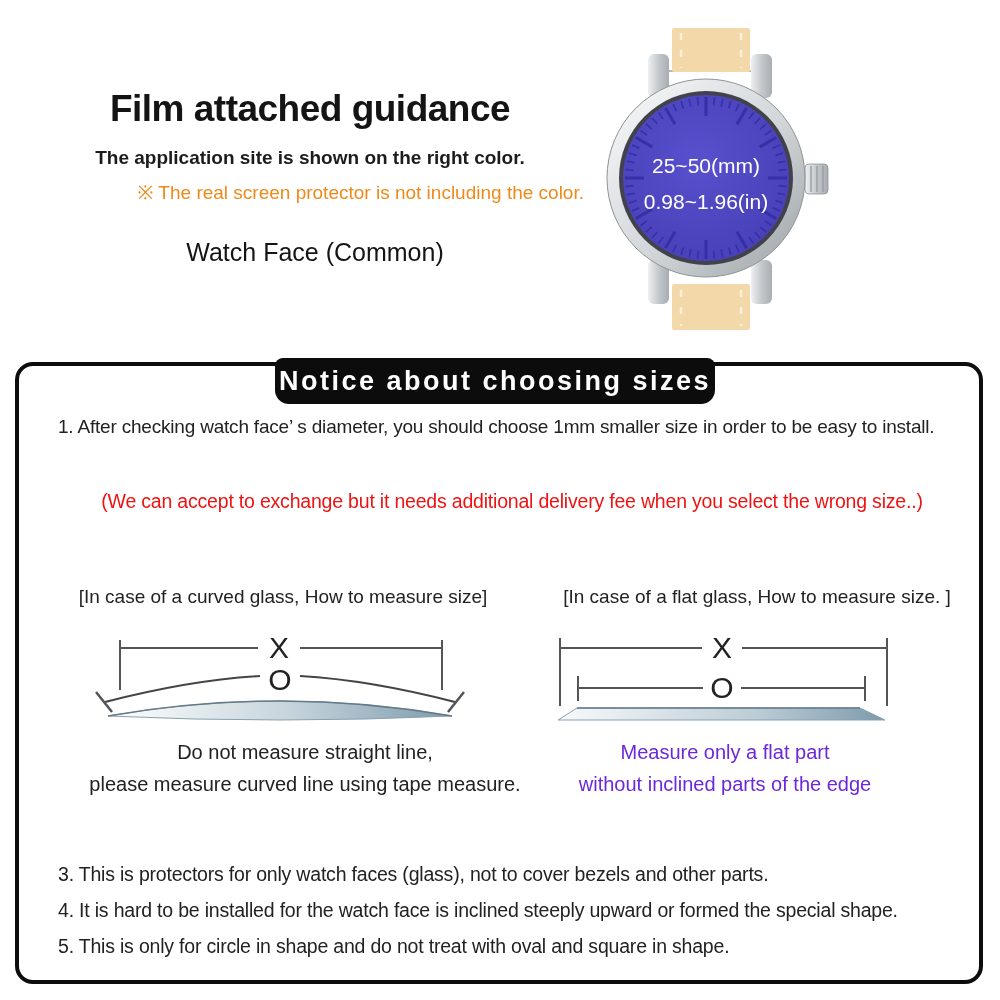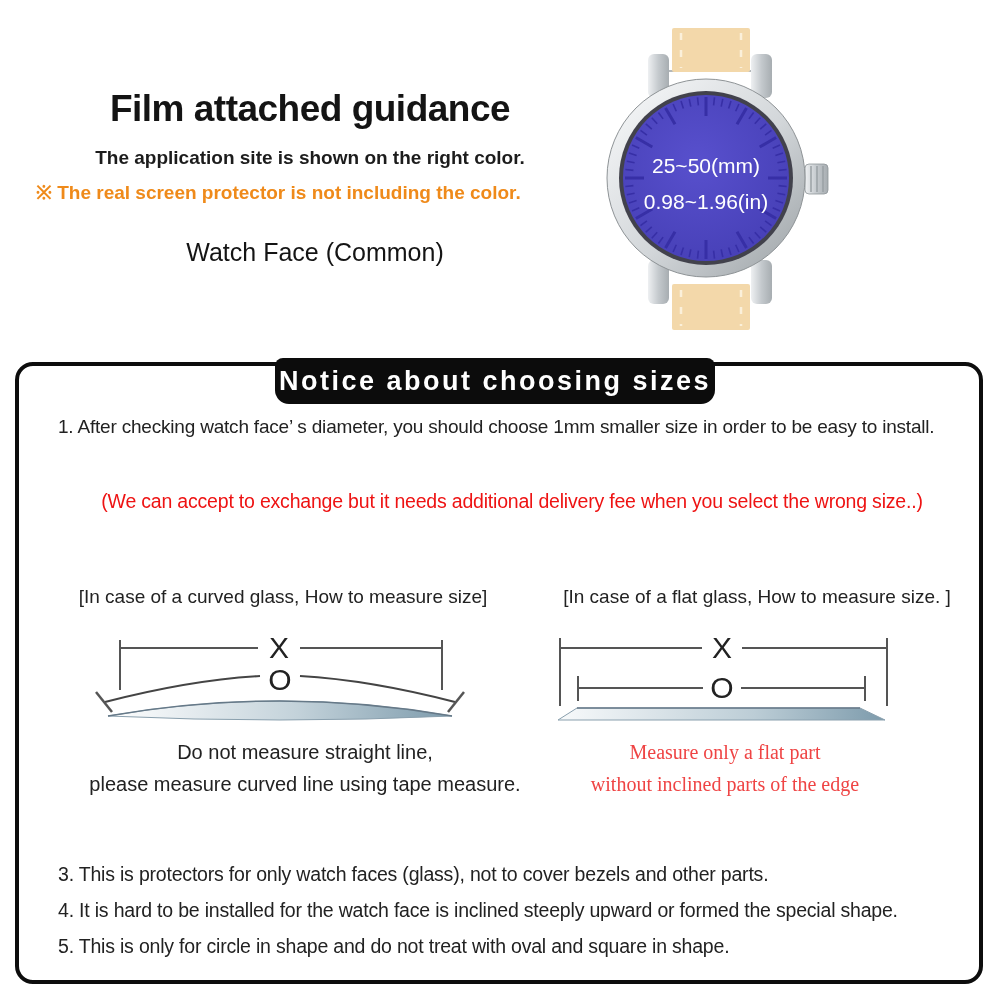--- a/index.html
+++ b/index.html
@@ -11,22 +11,22 @@
   
   .g-title {
     position:absolute; left:30px; top:88px; width:560px; text-align:center;
     font-size:37px; font-weight:600; letter-spacing:-0.5px; color:#141414;
   }
   .g-subtitle {
     position:absolute; left:30px; top:147px; width:560px; text-align:center;
     font-size:19px; font-weight:700; color:#1c1c1c;
   }
   .g-note {
-    position:absolute; left:36px; top:179px; width:560px; text-align:left;
-    font-size:19px; font-weight:700;
+    position:absolute; left:24px; top:179px; width:560px; text-align:right;
+    font-size:19px; font-weight:400;
   }
   .g-watchlabel {
     position:absolute; left:30px; top:238px; width:570px; text-align:center;
     font-size:25px; font-weight:400; color:#141414;
   }
   
   .watch-wrap { position:absolute; left:595px; top:18px; width:240px; height:322px; }
   
   .notice-box {
     position:absolute; left:15px; top:362px; width:968px; height:622px;
@@ -41,21 +41,21 @@
     color:#ffffff; font-size:27px; letter-spacing:2.5px; font-weight:700;
   }
   .item-top-1 { position:absolute; left:58px; top:416px; width:920px; font-size:19px; letter-spacing:-0.2px; color:#222; }
   .item-top-2 { position:absolute; left:58px; top:453px; width:920px; font-size:19px; letter-spacing:-0.2px; color:#222; }
   .warning-line { position:absolute; left:15px; top:490px; width:968px; text-align:center; font-size:19.5px; letter-spacing:-0.2px; }
   .diag-label-curved { position:absolute; left:33px; top:586px; width:500px; text-align:center; font-size:19px; color:#222; }
   .diag-label-flat   { position:absolute; left:507px; top:586px; width:500px; text-align:center; font-size:19px; color:#222; }
   .diag-curved-svg { position:absolute; left:80px;  top:628px; width:420px; height:100px; }
   .diag-flat-svg   { position:absolute; left:540px; top:628px; width:440px; height:100px; }
   .caption-curved { position:absolute; left:55px;  top:736px; width:500px; text-align:center; font-size:20px; line-height:32px; color:#222; }
-  .caption-flat   { position:absolute; left:475px; top:736px; width:500px; text-align:center; font-size:20px; line-height:32px; color:#ef4444;font-family:Liberation Serif, serif; }
+  .caption-flat   { position:absolute; left:475px; top:736px; width:500px; text-align:center; font-size:20px; line-height:32px; color:#6d28d9; }
   .items-bottom { position:absolute; left:58px; top:856px; width:920px; }
   .items-bottom div { font-size:19.5px; letter-spacing:-0.2px; color:#222; line-height:36px; }
   .xo-mark { font-family:"Liberation Sans", sans-serif; }
 </style>
 </head>
 <body>
 
 <div class="page">
 
   <div class="g-title">Film attached guidance</div>

